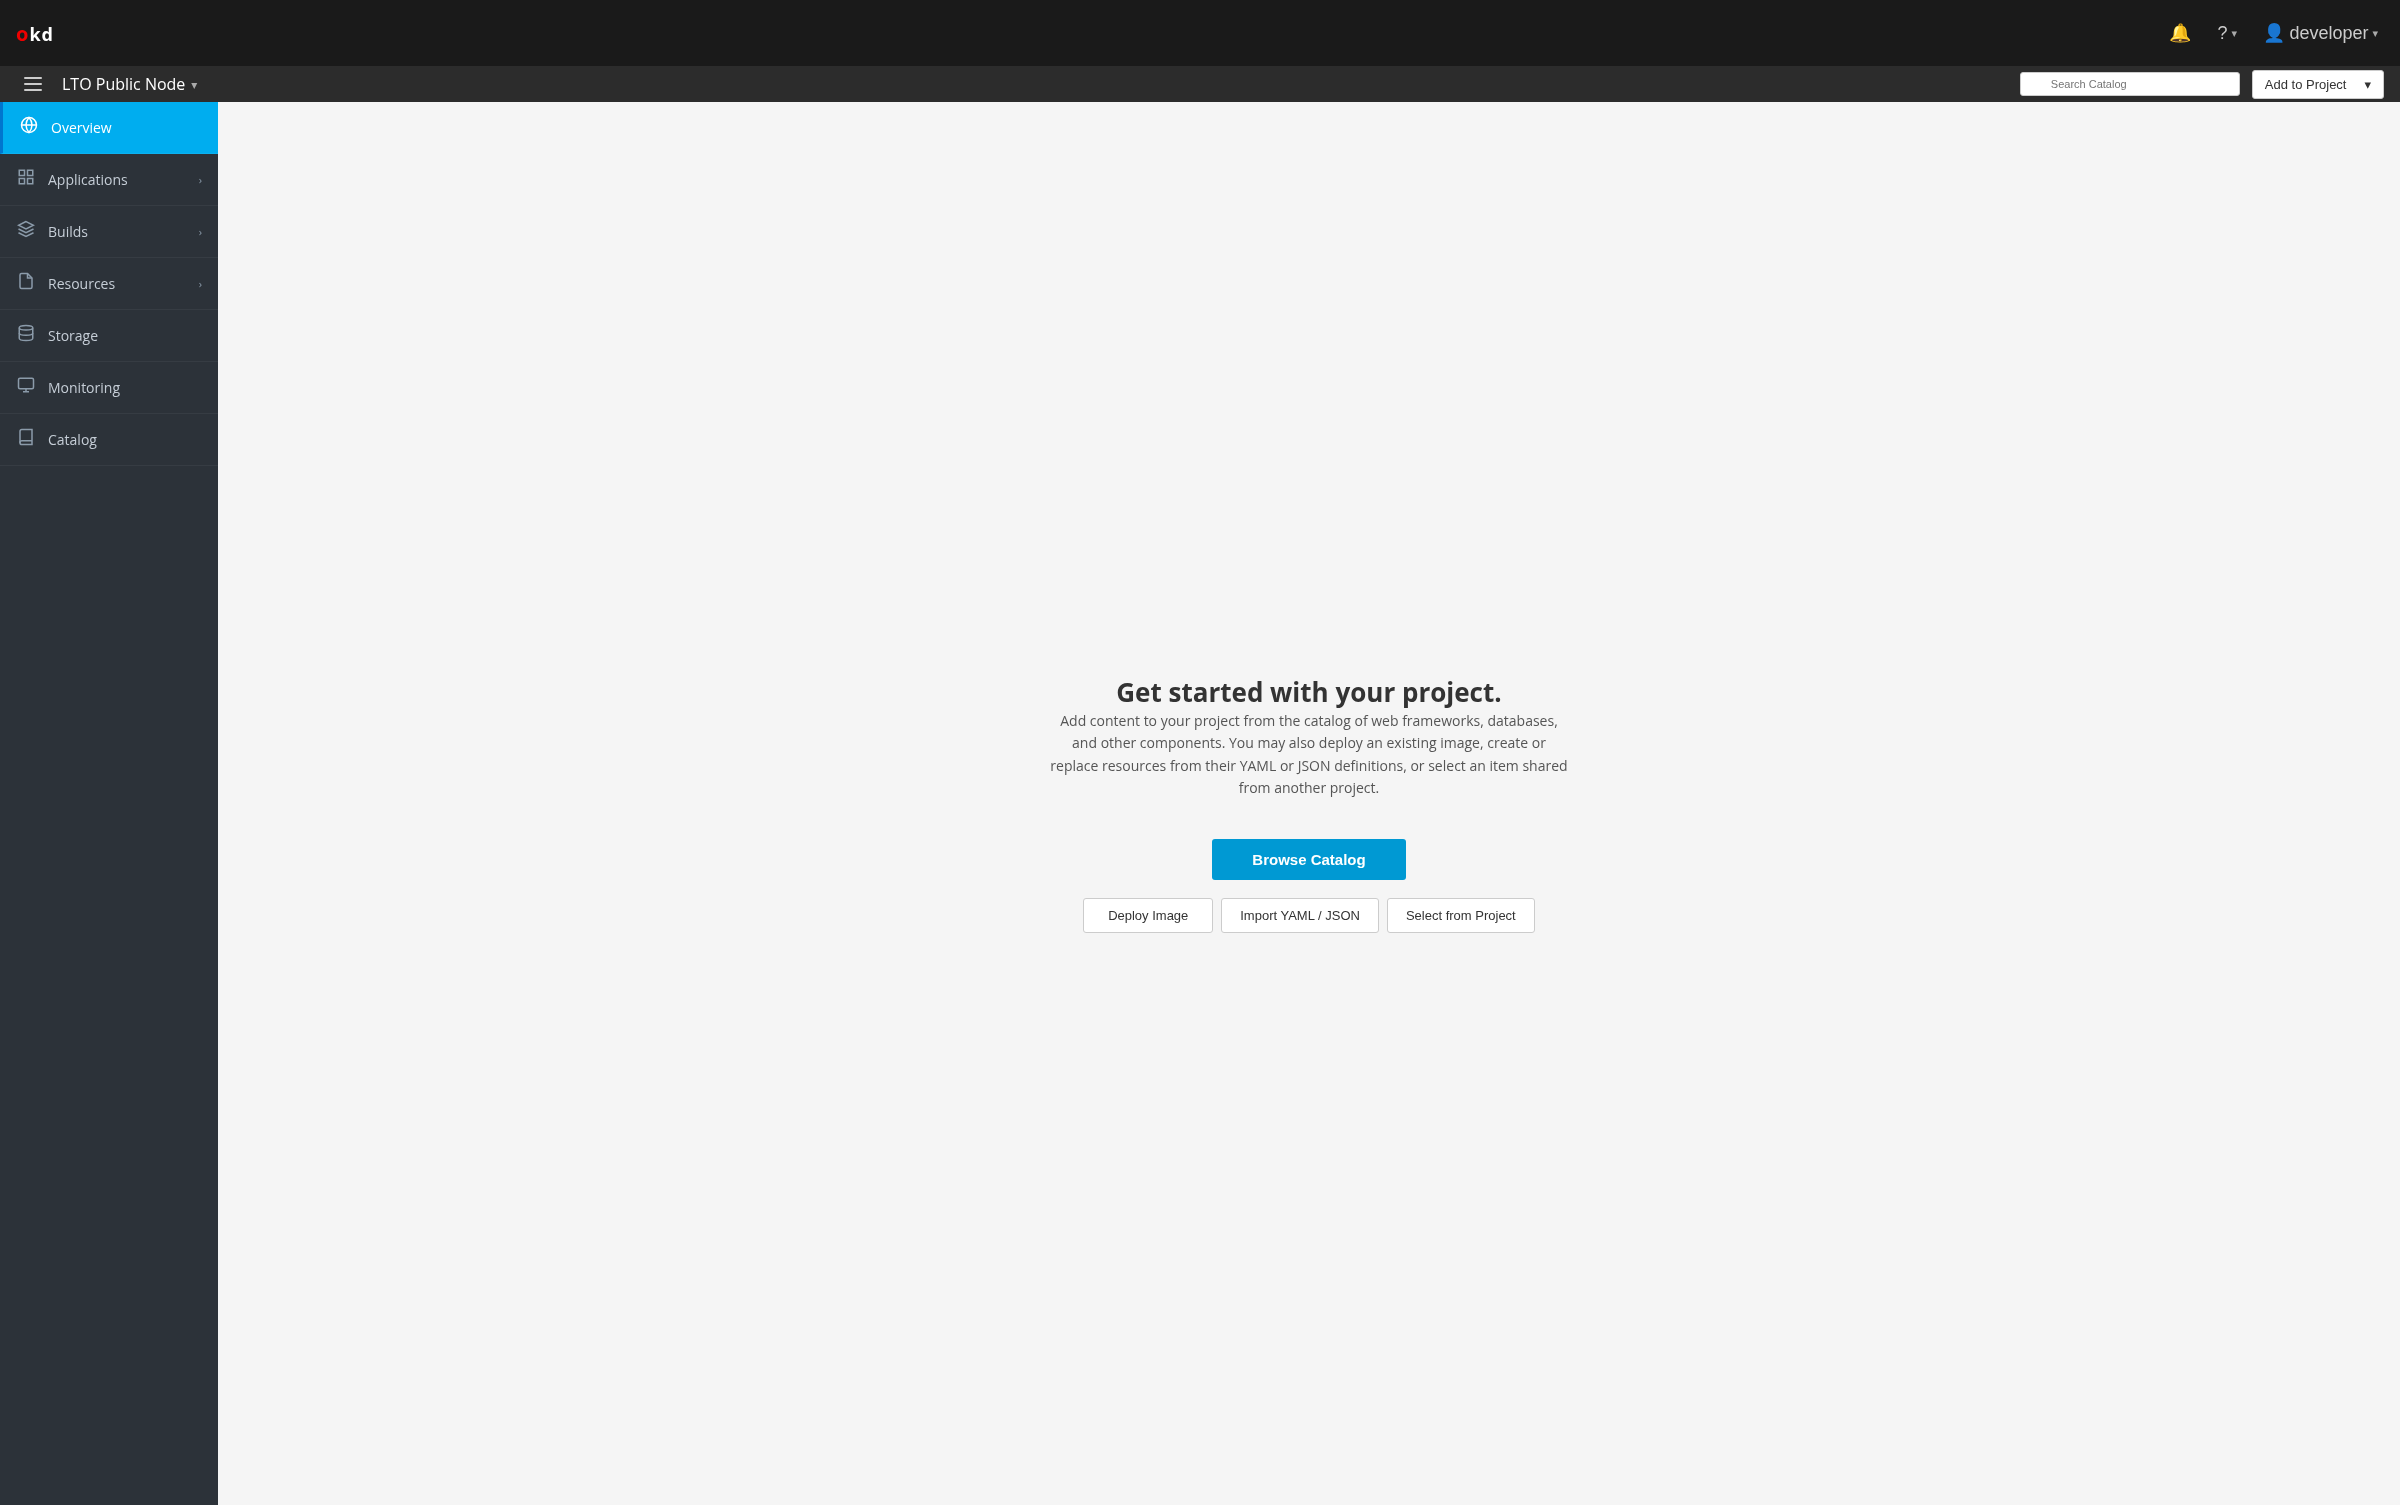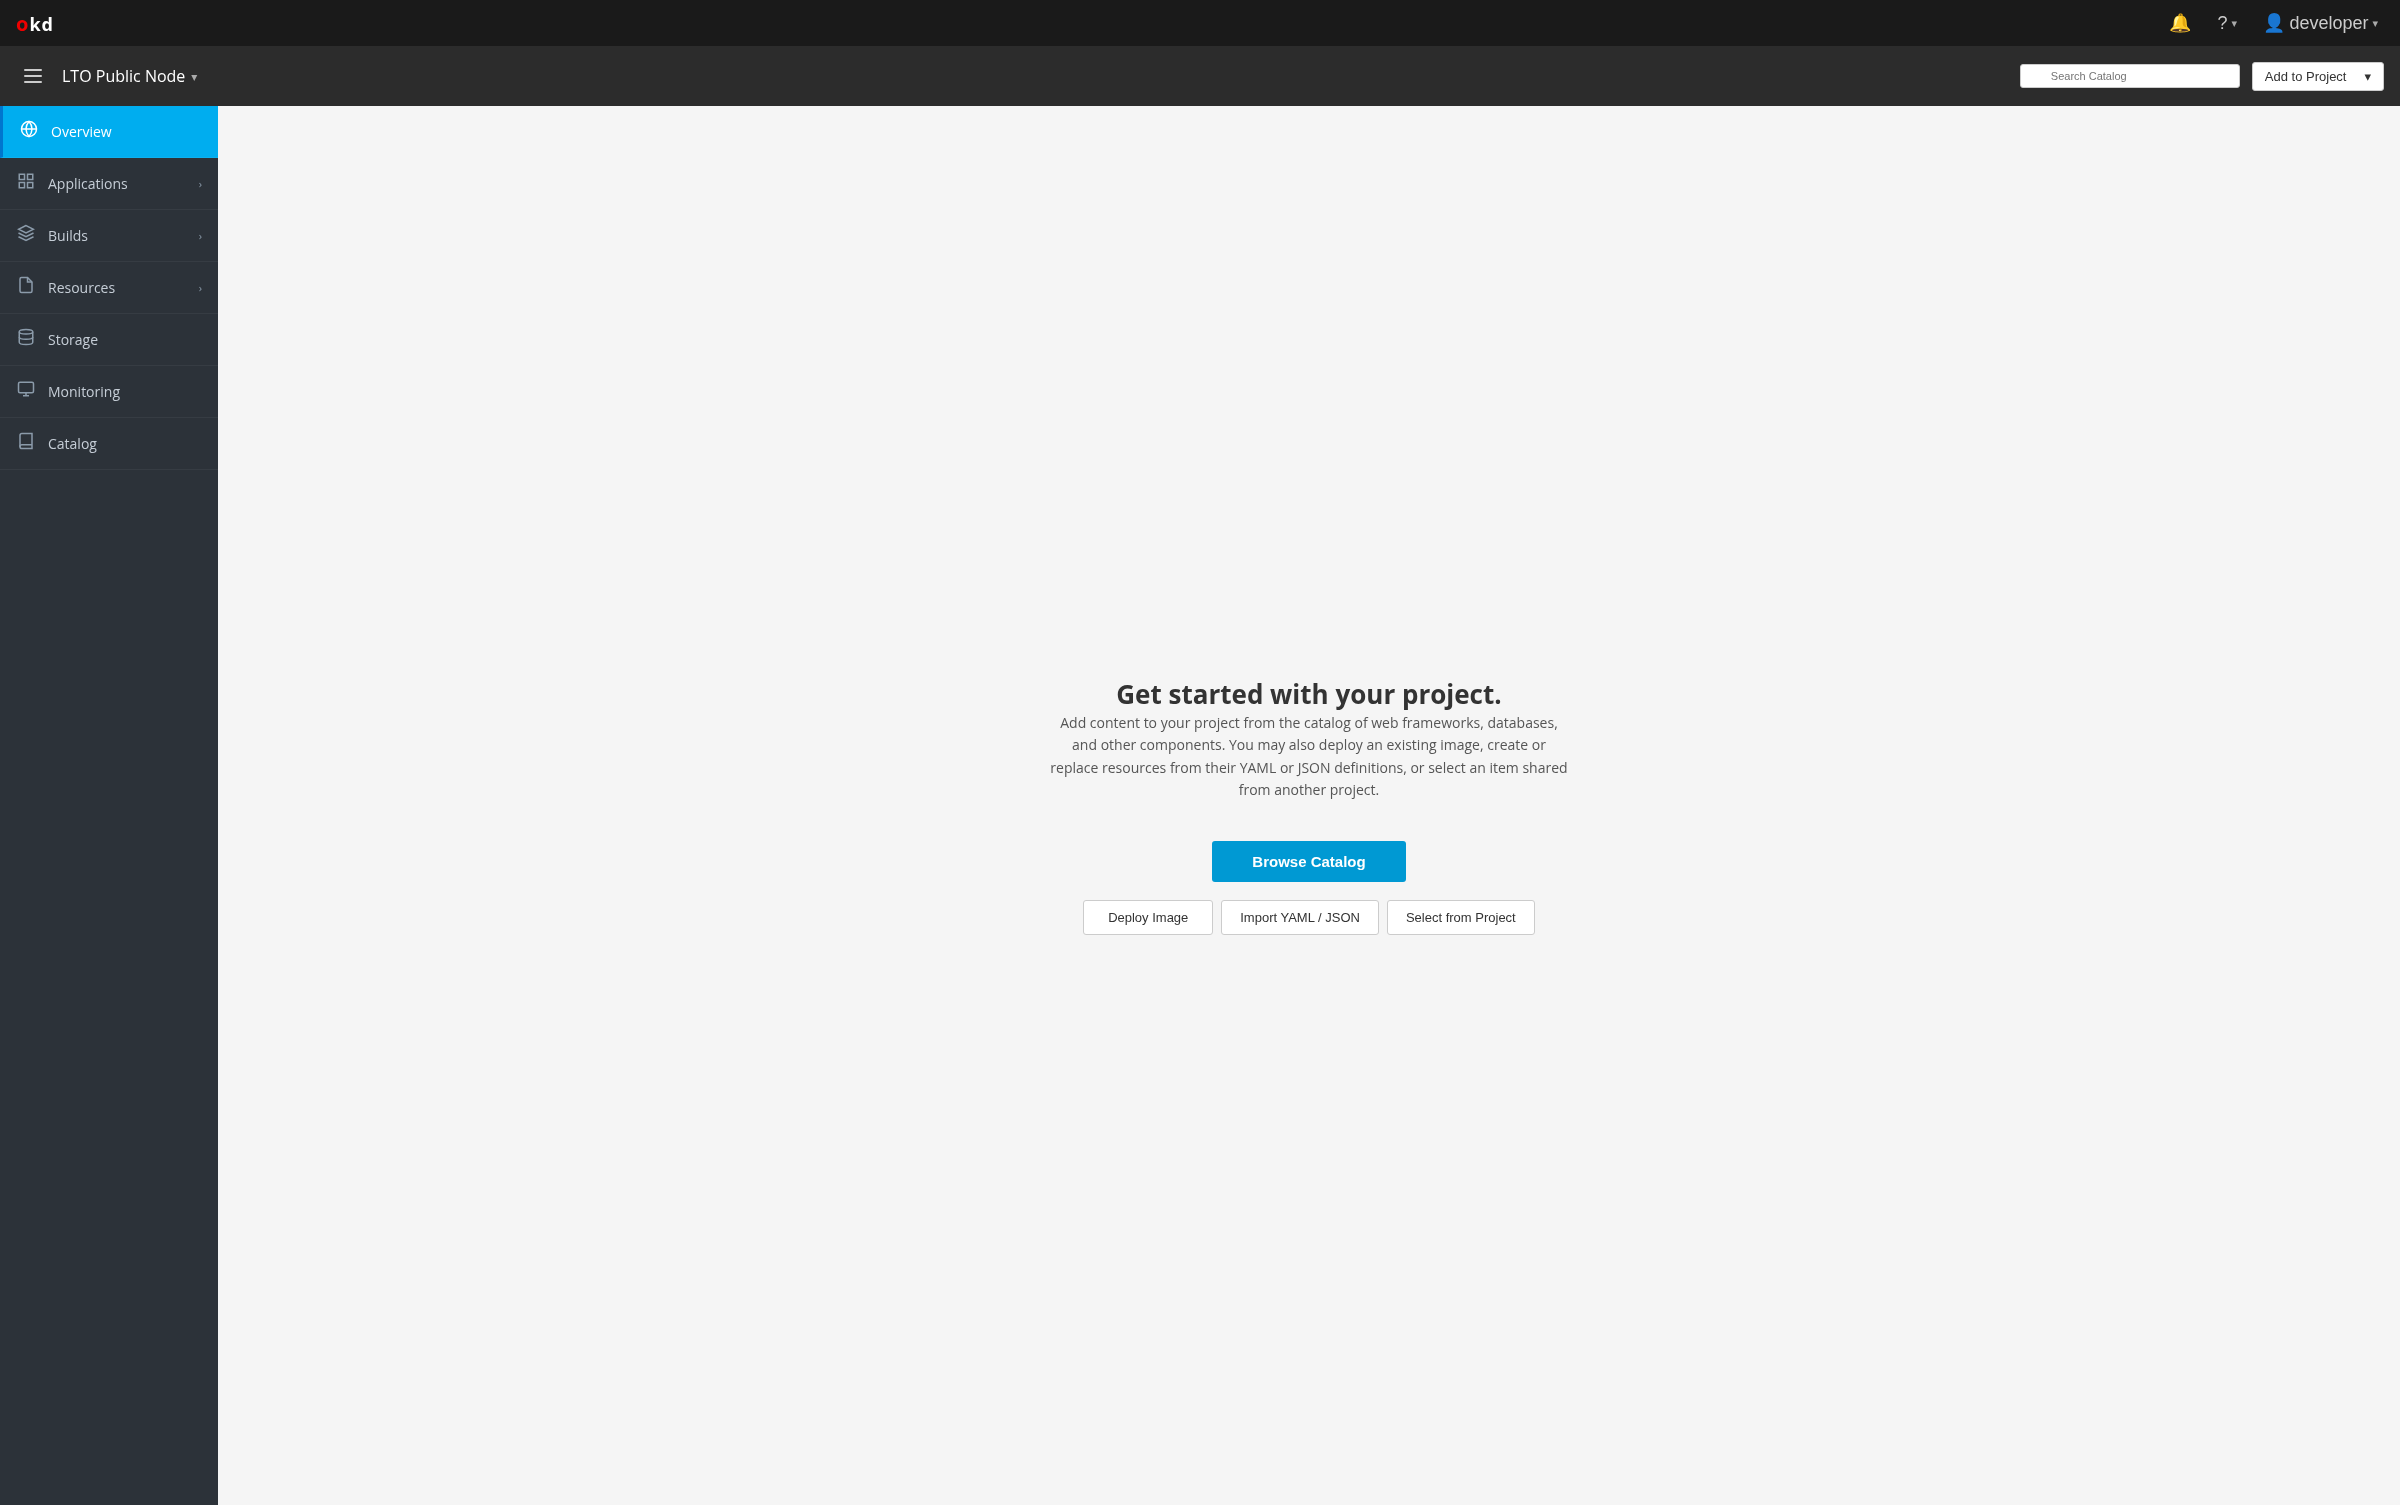--- a/index.html
+++ b/index.html
@@ -1,21 +1,21 @@
 <!DOCTYPE html>
 <html><head>
   <meta charset="utf-8">
   <style>
     * { margin: 0; padding: 0; box-sizing: border-box; }
     body { font-family: 'Open Sans', Arial, sans-serif; background: #fff; color: #333; height: 100vh; display: flex; flex-direction: column; }
 
     
     .topbar {
       background: #1a1a1a;
-      height: 46px;
+      height: 66px;
       display: flex;
       align-items: center;
       padding: 0 16px;
       flex-shrink: 0;
       z-index: 100;
     }
     .topbar-logo {
       display: flex;
       align-items: center;
       margin-right: 12px;
@@ -46,21 +46,21 @@
       align-items: center;
       gap: 4px;
       padding: 4px 6px;
       border-radius: 3px;
     }
     .topbar-icon-btn .caret { font-size: 11px; color: #aaa; }
 
     
     .projectbar {
       background: #2c2c2c;
-      height: 60px;
+      height: 36px;
       display: flex;
       align-items: center;
       padding: 0 16px;
       flex-shrink: 0;
       gap: 12px;
     }
     .hamburger-btn {
       background: none;
       border: none;
       color: #ccc;

